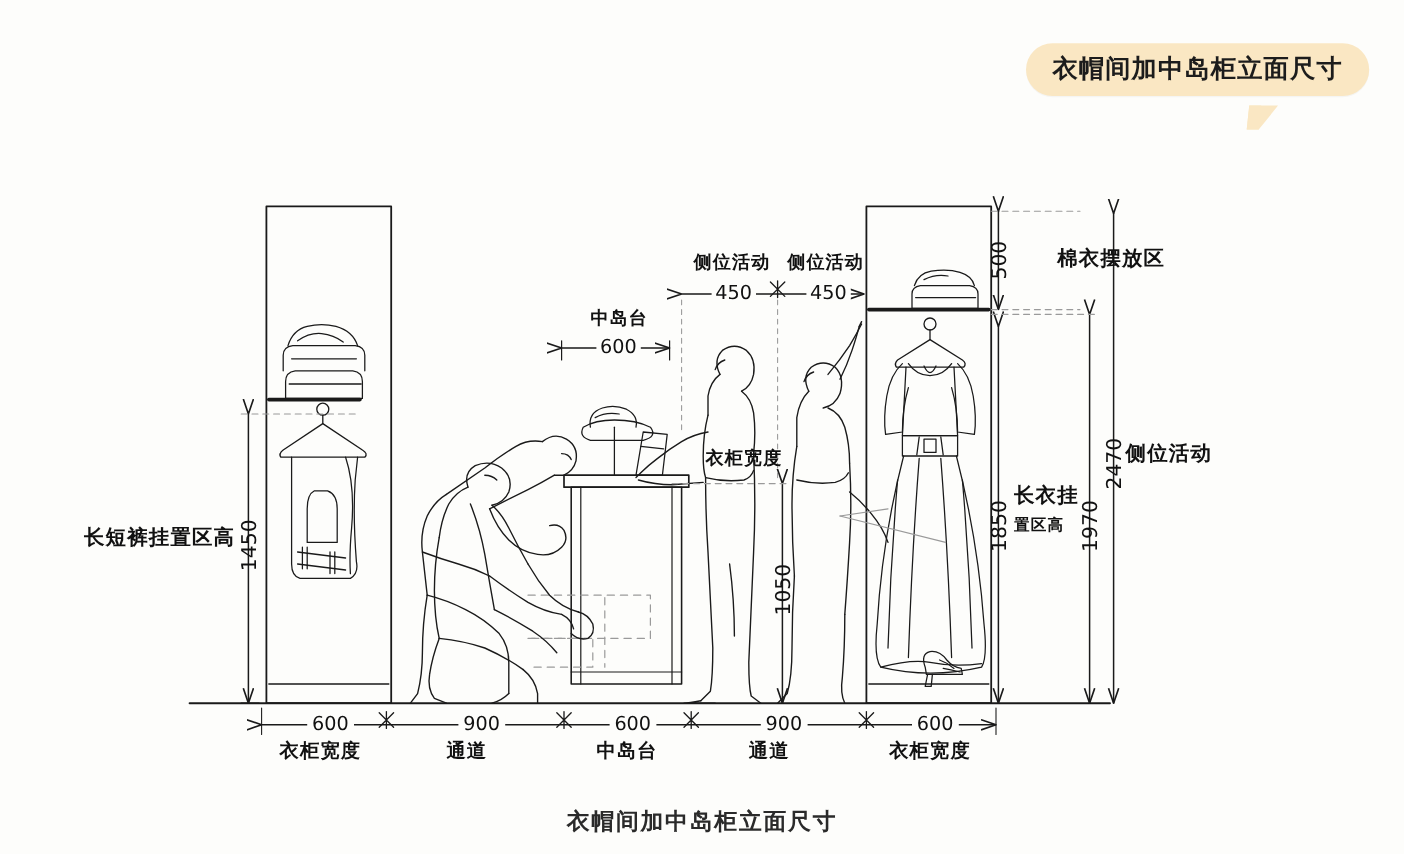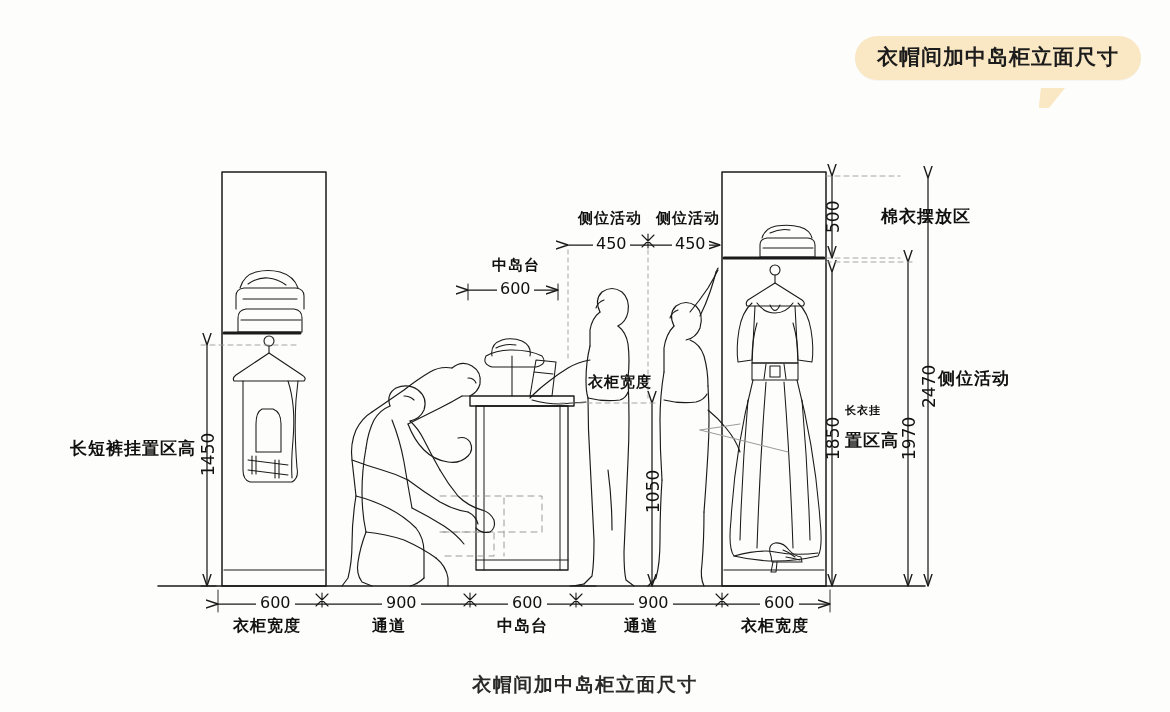--- a/index.html
+++ b/index.html
@@ -306,22 +306,22 @@
   <div class="lbl dim" style="left:593px;top:236px;font-size:16px;background:#fdfdfb;padding:0 3px;">450</div>
   <div class="lbl dim" style="left:672px;top:236px;font-size:16px;background:#fdfdfb;padding:0 3px;">450</div>
 
   <div class="lbl lbl-cn" style="left:588px;top:375px;font-size:15px;">衣柜宽度</div>
   <div class="lbl dim vert" style="left:645px;top:513px;font-size:17px;transform:rotate(-90deg);">1050</div>
 
   <div class="lbl dim vert" style="left:825px;top:233px;font-size:17px;transform:rotate(-90deg);">500</div>
   <div class="lbl lbl-cn" style="left:881px;top:208px;font-size:17px;">棉衣摆放区</div>
 
   <div class="lbl dim vert" style="left:825px;top:460px;font-size:17px;transform:rotate(-90deg);">1850</div>
-  <div class="lbl lbl-cn" style="left:845px;top:405px;font-size:11px;">长衣挂</div>
-  <div class="lbl lbl-cn" style="left:845px;top:432px;font-size:17px;">置区高</div>
+  <div class="lbl lbl-cn" style="left:845px;top:405px;font-size:17px;">长衣挂</div>
+  <div class="lbl lbl-cn" style="left:845px;top:432px;font-size:13px;">置区高</div>
 
   <div class="lbl dim vert" style="left:901px;top:460px;font-size:17px;transform:rotate(-90deg);">1970</div>
 
   <div class="lbl dim vert" style="left:921px;top:408px;font-size:17px;transform:rotate(-90deg);">2470</div>
   <div class="lbl lbl-cn" style="left:938px;top:370px;font-size:17px;">侧位活动</div>
 
   <div class="lbl dim" style="left:256px;top:595px;font-size:16px;background:#fdfdfb;padding:0 4px;">600</div>
   <div class="lbl dim" style="left:382px;top:595px;font-size:16px;background:#fdfdfb;padding:0 4px;">900</div>
   <div class="lbl dim" style="left:508px;top:595px;font-size:16px;background:#fdfdfb;padding:0 4px;">600</div>
   <div class="lbl dim" style="left:634px;top:595px;font-size:16px;background:#fdfdfb;padding:0 4px;">900</div>

